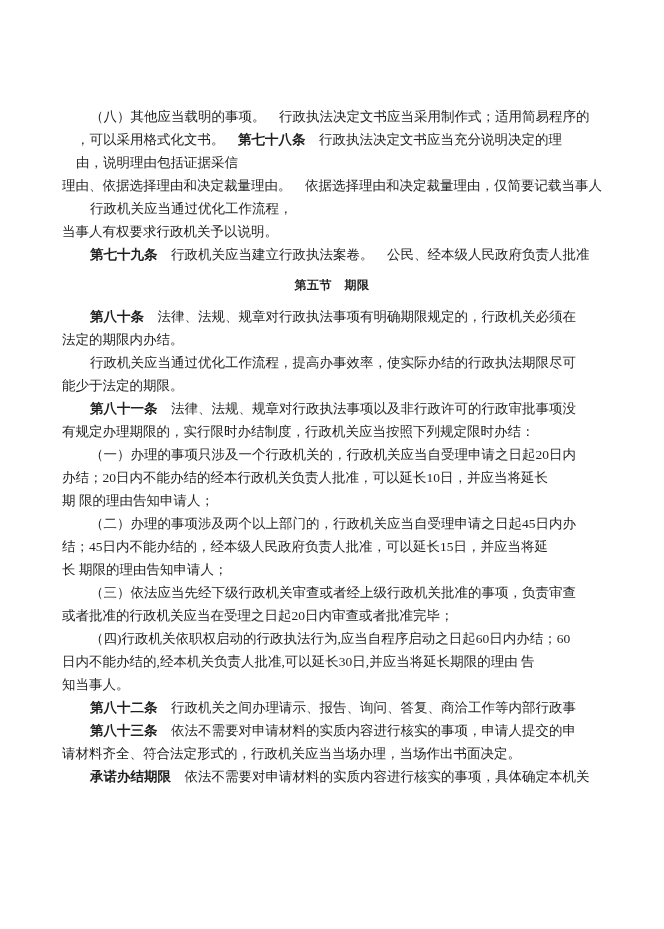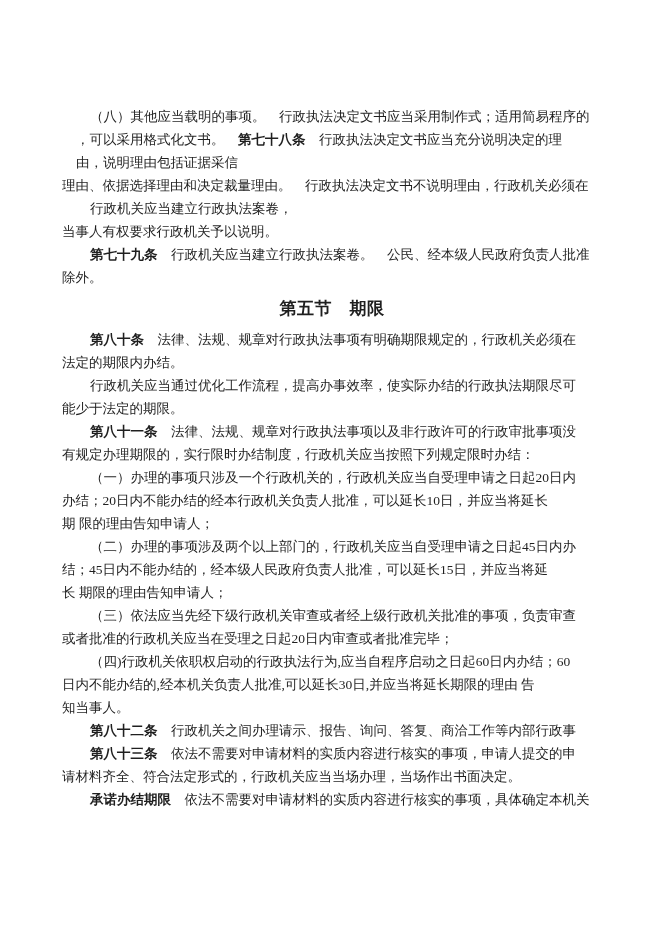--- a/index.html
+++ b/index.html
@@ -29,42 +29,41 @@
     font-size: 13.5px;
     line-height: 23px;
     color: #1f1f1f;
   }
   .indent-0 { padding-left: 0; }
   .indent-1 { padding-left: 14px; }
   .indent-2 { padding-left: 28px; }
   .seg { font-weight: normal; }
   .seg.b { font-weight: bold; }
   .heading {
-    font-size: 17px;
+    font-size: 12px;
     font-weight: bold;
     line-height: 23px;
     text-align: center;
     color: #1f1f1f;
     margin: 8px 0;
     letter-spacing: 0.5px;
   }
 </style>
 </head>
 <body>
 
 <div class="page">
   <div class="doc-body">
       <div class="line indent-2"><span class="seg">（八）其他应当载明的事项。　行政执法决定文书应当采用制作式；适用简易程序的</span></div>
       <div class="line indent-1"><span class="seg">，可以采用格式化文书。　</span><span class="seg b">第七十八条</span><span class="seg">　行政执法决定文书应当充分说明决定的理</span></div>
       <div class="line indent-1"><span class="seg">由，说明理由包括证据采信</span></div>
-      <div class="line indent-0"><span class="seg">理由、依据选择理由和决定裁量理由。　行政执法决定文书不说明理由，行政机关必须在</span></div>
-      <div class="line indent-2"><span class="seg">行政机关应当建立行政执法案卷，</span></div>
+      <div class="line indent-0"><span class="seg">理由、依据选择理由和决定裁量理由。　依据选择理由和决定裁量理由，仅简要记载当事人</span></div>
+      <div class="line indent-2"><span class="seg">行政机关应当通过优化工作流程，</span></div>
       <div class="line indent-0"><span class="seg">当事人有权要求行政机关予以说明。</span></div>
       <div class="line indent-2"><span class="seg b">第七十九条</span><span class="seg">　行政机关应当建立行政执法案卷。　公民、经本级人民政府负责人批准</span></div>
-      <div class="line indent-0"><span class="seg">除外。</span></div>
       <div class="heading">第五节　期限</div>
       <div class="line indent-2"><span class="seg b">第八十条</span><span class="seg">　法律、法规、规章对行政执法事项有明确期限规定的，行政机关必须在</span></div>
       <div class="line indent-0"><span class="seg">法定的期限内办结。</span></div>
       <div class="line indent-2"><span class="seg">行政机关应当通过优化工作流程，提高办事效率，使实际办结的行政执法期限尽可</span></div>
       <div class="line indent-0"><span class="seg">能少于法定的期限。</span></div>
       <div class="line indent-2"><span class="seg b">第八十一条</span><span class="seg">　法律、法规、规章对行政执法事项以及非行政许可的行政审批事项没</span></div>
       <div class="line indent-0"><span class="seg">有规定办理期限的，实行限时办结制度，行政机关应当按照下列规定限时办结：</span></div>
       <div class="line indent-2"><span class="seg">（一）办理的事项只涉及一个行政机关的，行政机关应当自受理申请之日起20日内</span></div>
       <div class="line indent-0"><span class="seg">办结；20日内不能办结的经本行政机关负责人批准，可以延长10日，并应当将延长</span></div>
       <div class="line indent-0"><span class="seg">期 限的理由告知申请人；</span></div>

